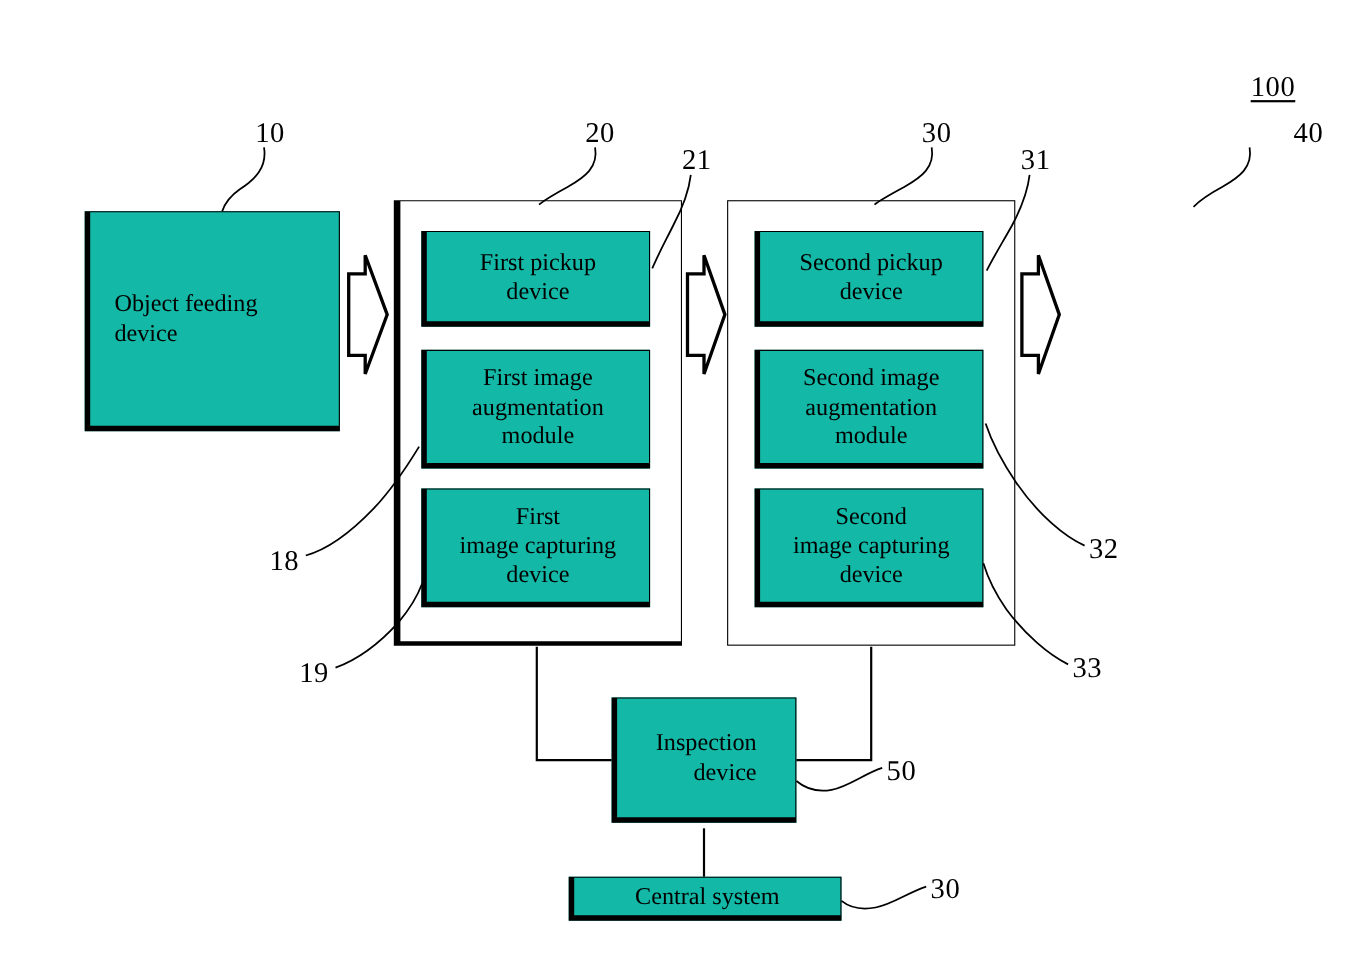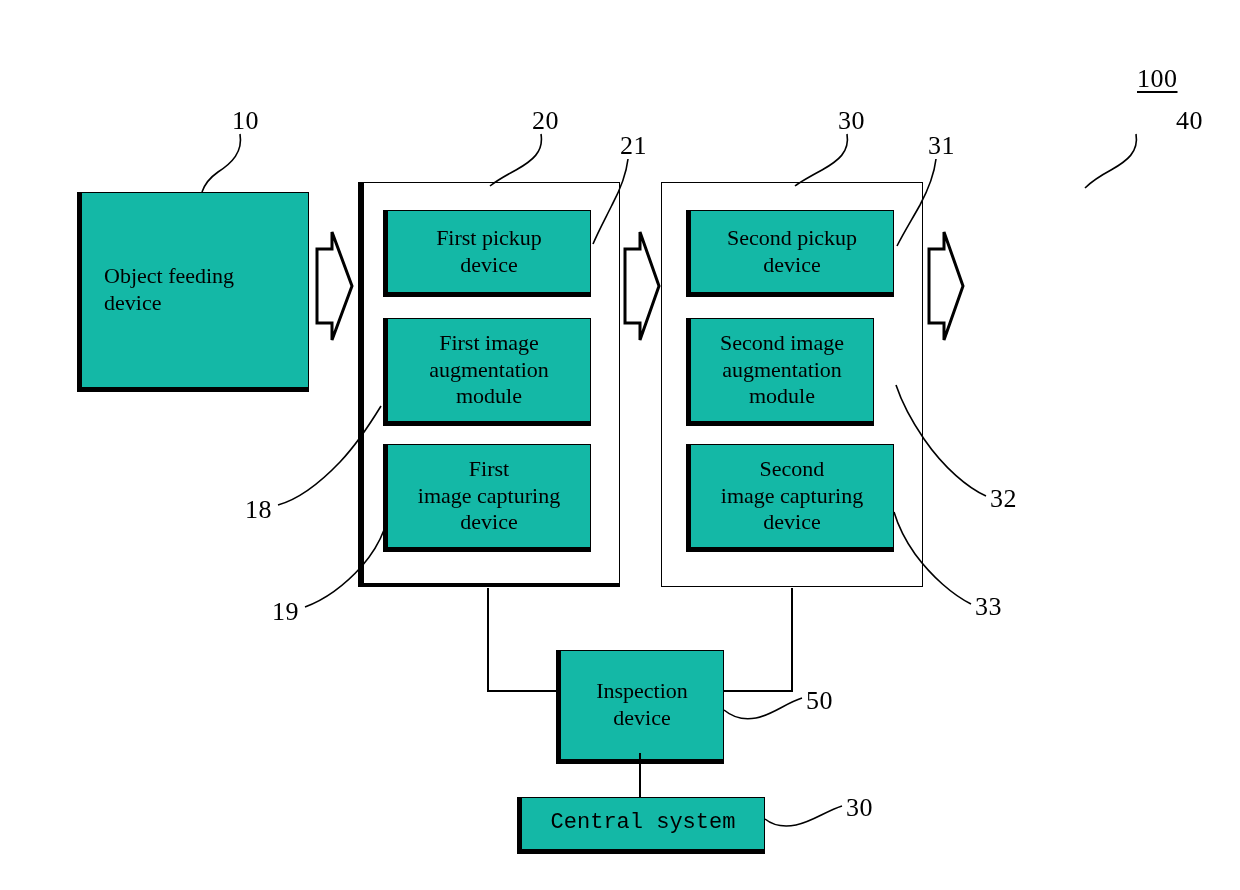--- a/index.html
+++ b/index.html
@@ -98,44 +98,44 @@
 
   <div class="group" style="left:661px;top:182px;width:262px;height:405px;border-left-width:1.5px;border-bottom-width:1.5px;"></div>
 
   <div class="box" style="left:686px;top:210px;width:208px;height:87px;">
     <span>
       <span>Second pickup</span><br>
       <span>device</span>
     </span>
   </div>
 
-  <div class="box" style="left:686px;top:318px;width:188px;height:108px;">
+  <div class="box" style="left:686px;top:318px;width:208px;height:108px;">
     <span>
       <span>Second image</span><br>
       <span>augmentation</span><br>
       <span>module</span>
     </span>
   </div>
 
   <div class="box" style="left:686px;top:444px;width:208px;height:108px;">
     <span>
       <span>Second</span><br>
       <span>image capturing</span><br>
       <span>device</span>
     </span>
   </div>
 
-  <div class="box" style="left:556px;top:650px;width:168px;height:114px;">
+  <div class="box" style="left:556px;top:634px;width:168px;height:114px;text-align:right;">
     <span>
       <span>Inspection</span><br>
       <span>device</span>
     </span>
   </div>
 
-  <div class="box" style="left:517px;top:797px;width:248px;height:57px;font-family:Liberation Mono, monospace;">
+  <div class="box" style="left:517px;top:797px;width:248px;height:40px;">
     <span>Central system</span>
   </div>
 
   <div class="ref underline" style="left:1137px;top:64px;">100</div>
 
   <div class="ref" style="left:232px;top:106px;">10</div>
 
   <div class="ref" style="left:532px;top:106px;">20</div>
 
   <div class="ref" style="left:620px;top:131px;">21</div>

